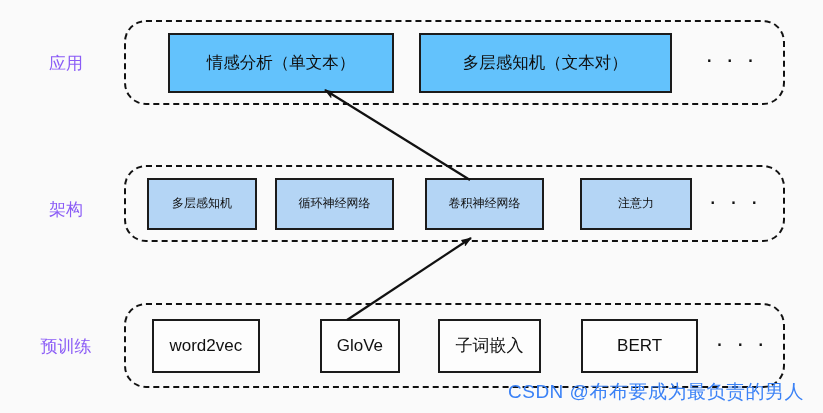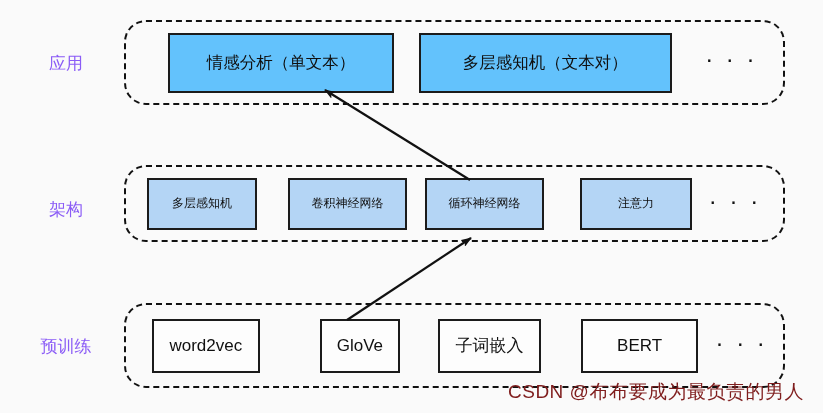--- a/index.html
+++ b/index.html
@@ -118,21 +118,21 @@
     height: 413px;
     pointer-events: none;
   }
 
   
   .watermark {
     position: absolute;
     left: 508px;
     top: 379px;
     font-size: 19px;
-    color: #7f1d1d;
+    color: #3b82f6;
     white-space: nowrap;
     letter-spacing: 0.5px;
   }
 </style>
 </head>
 <body>
 
 <div id="diagram">
 
   <div class="row-label" style="top:54px;">应用</div>
@@ -151,25 +151,25 @@
     </div>
   </div>
 
   <div class="row-label" style="top:200px;">架构</div>
 
   <div class="group" style="top:165px; height:77px;">
     <div class="group-inner" style="padding:0 12px;">
       <div class="box box-arch" style="width:110px; margin-left:9px;">
         <span class="line">多层感知机</span>
       </div>
+      <div class="box box-arch" style="width:119px; margin-left:18px;">
+        <span class="line">循环神经网络</span>
+      </div>
       <div class="box box-arch" style="width:119px; margin-left:31px;">
         <span class="line">卷积神经网络</span>
-      </div>
-      <div class="box box-arch" style="width:119px; margin-left:18px;">
-        <span class="line">循环神经网络</span>
       </div>
       <div class="box box-arch" style="width:112px; margin-left:36px;justify-content:center;">
         <span class="line">注意力</span>
       </div>
       <div class="ellipsis" style="width:62px; margin-left:12px; padding-bottom:6px;">· · ·</div>
     </div>
   </div>
 
   <div class="row-label" style="top:337px;">预训练</div>
 

